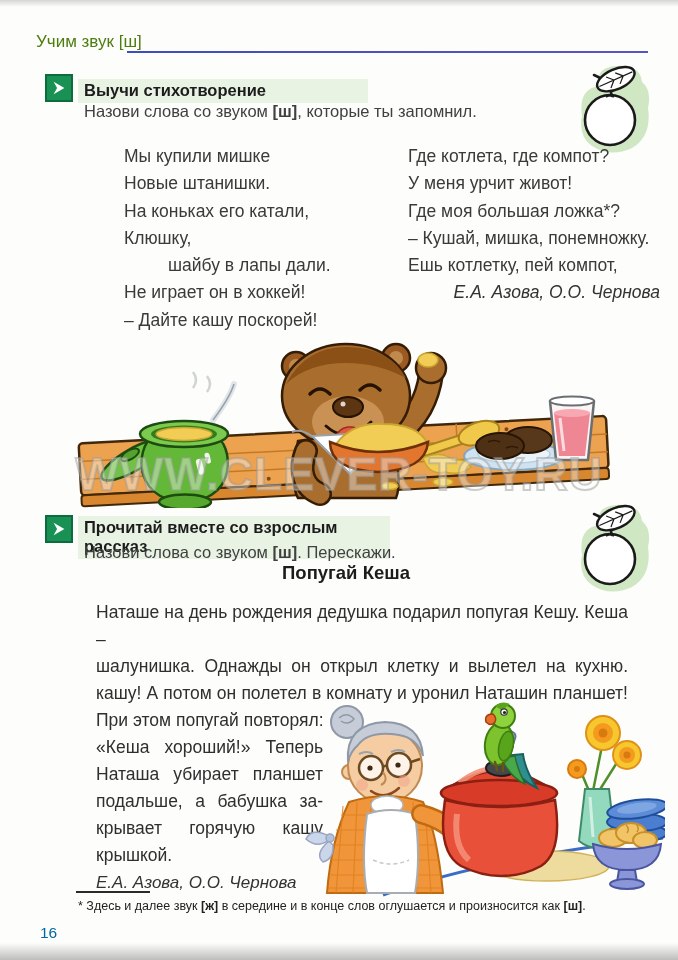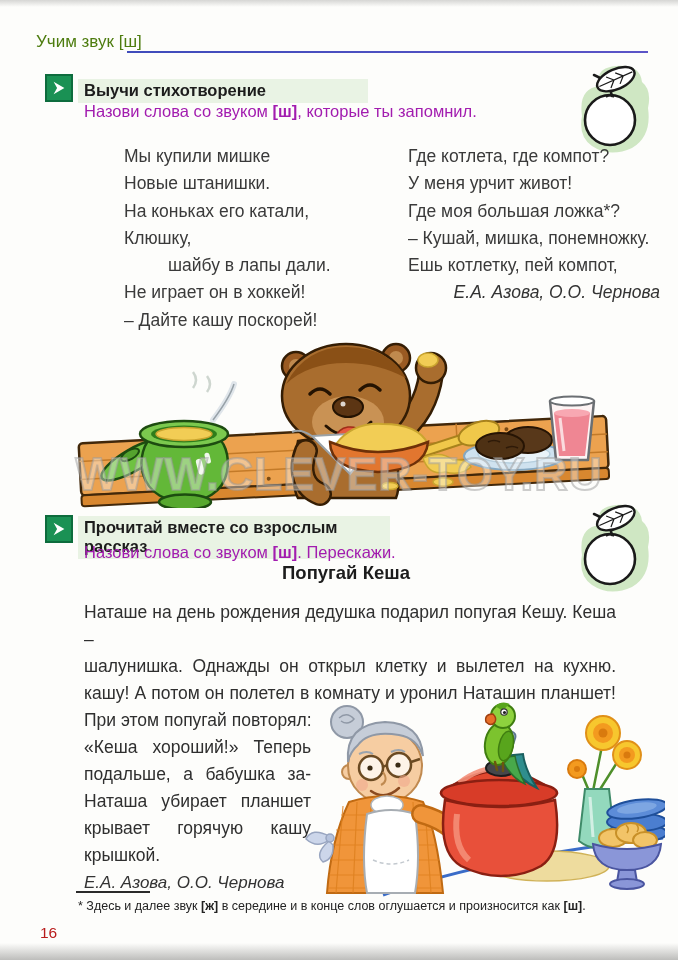--- a/index.html
+++ b/index.html
@@ -19,21 +19,21 @@
 
   .task-arrow{position:absolute;width:28px;height:28px;background:#1a9154;
     border:2.5px solid #0d6c3d;box-sizing:border-box;display:flex;align-items:center;justify-content:center;}
   .arrow1{left:45px;top:74px;}
   .arrow2{left:45px;top:515px;}
 
   .task-title{position:absolute;left:78px;font-size:16.5px;font-weight:bold;color:#1c1c1c;
     background:#e9f3e4;padding:2px 8px 3px 6px;box-sizing:border-box;}
   .title1{top:79px;width:290px;}
   .title2{top:516px;width:312px;}
-  .task-sub{position:absolute;left:84px;font-size:16.5px;color:#a21caf;}
+  .task-sub{position:absolute;left:84px;font-size:16.5px;color:#404040;}
   .sub1{top:102px;}
   .sub2{top:543px;}
   .snd{font-weight:bold;}
 
   .apple{position:absolute;width:78px;height:90px;}
   .apple1{left:574px;top:64px;}
   .apple2{left:574px;top:503px;}
 
   .poem-col{position:absolute;font-size:17.5px;line-height:27.3px;color:#3a3a3a;margin-left:40px;}
   .poem-left{left:84px;top:143px;}
@@ -45,31 +45,31 @@
   .illus-bear{left:28px;top:338px;}
   .illus-grandma{left:295px;top:688px;}
 
   .watermark{position:absolute;left:-6px;top:447px;width:690px;text-align:center;
     font-size:46px;font-weight:800;letter-spacing:1px;white-space:nowrap;
     color:rgba(252,252,252,0.38);-webkit-text-stroke:2px rgba(155,155,155,0.5);
     pointer-events:none;}
 
   .story-title{position:absolute;left:80px;top:562px;width:532px;text-align:center;
     font-size:18.5px;font-weight:bold;color:#1c1c1c;}
-  .story{position:absolute;left:84px;top:599px;width:532px;font-size:17.5px;
+  .story{position:absolute;left:96px;top:599px;width:532px;font-size:17.5px;
     line-height:27px;color:#2f2f2f;}
   .story .jline{text-align:justify;text-align-last:justify;}
   .story .lline{text-align:left;}
   .story .nline{width:227px;}
   .story-author{font-style:italic;font-size:17px;color:#333;}
 
   .foot-rule{position:absolute;left:76px;top:891px;width:74px;height:2px;background:#2a2a2a;}
   .footnote{position:absolute;left:78px;top:899px;font-size:12.5px;color:#222;}
   .footnote .snd{font-size:12.5px;}
-  .page-num{position:absolute;left:40px;top:924px;font-size:15.5px;color:#b91c1c;}
+  .page-num{position:absolute;left:40px;top:924px;font-size:15.5px;color:#0369a1;}
 </style>
 </head>
 <body>
 
 <div class="page">
   <div class="edge-top"></div>
 
   <div class="header-title">Учим звук [ш]</div>
   <div class="header-rule"></div>
 
@@ -219,22 +219,22 @@
       </svg>
   </div>
 
   <div class="story-title">Попугай Кеша</div>
   <div class="story">
     <div class="jline">Наташе на день рождения дедушка подарил попугая Кешу. Кеша –</div>
     <div class="jline">шалунишка. Однажды он открыл клетку и вылетел на кухню.</div>
     <div class="jline">кашу! А потом он полетел в комнату и уронил Наташин планшет!</div>
     <div class="lline">При этом попугай повторял:</div>
     <div class="jline nline">«Кеша хороший!» Теперь</div>
+    <div class="jline nline">Наташа убирает планшет</div>
     <div class="jline nline">подальше, а бабушка за-</div>
-    <div class="jline nline">Наташа убирает планшет</div>
     <div class="jline nline">крывает горячую кашу</div>
     <div class="lline nline">крышкой.</div>
     <div class="lline story-author">Е.А. Азова, О.О. Чернова</div>
   </div>
 
   <svg class="illus illus-grandma" width="370" height="210" viewBox="0 0 370 210">
     <path d="M88,207 Q200,168 368,150" stroke="#3a6cc8" stroke-width="3" fill="none"></path>
     <ellipse cx="252" cy="178" rx="62" ry="15" fill="#eedc9e" stroke="#d0b258" stroke-width="1.5"></ellipse>
 
     <g transform="translate(280,25)">

